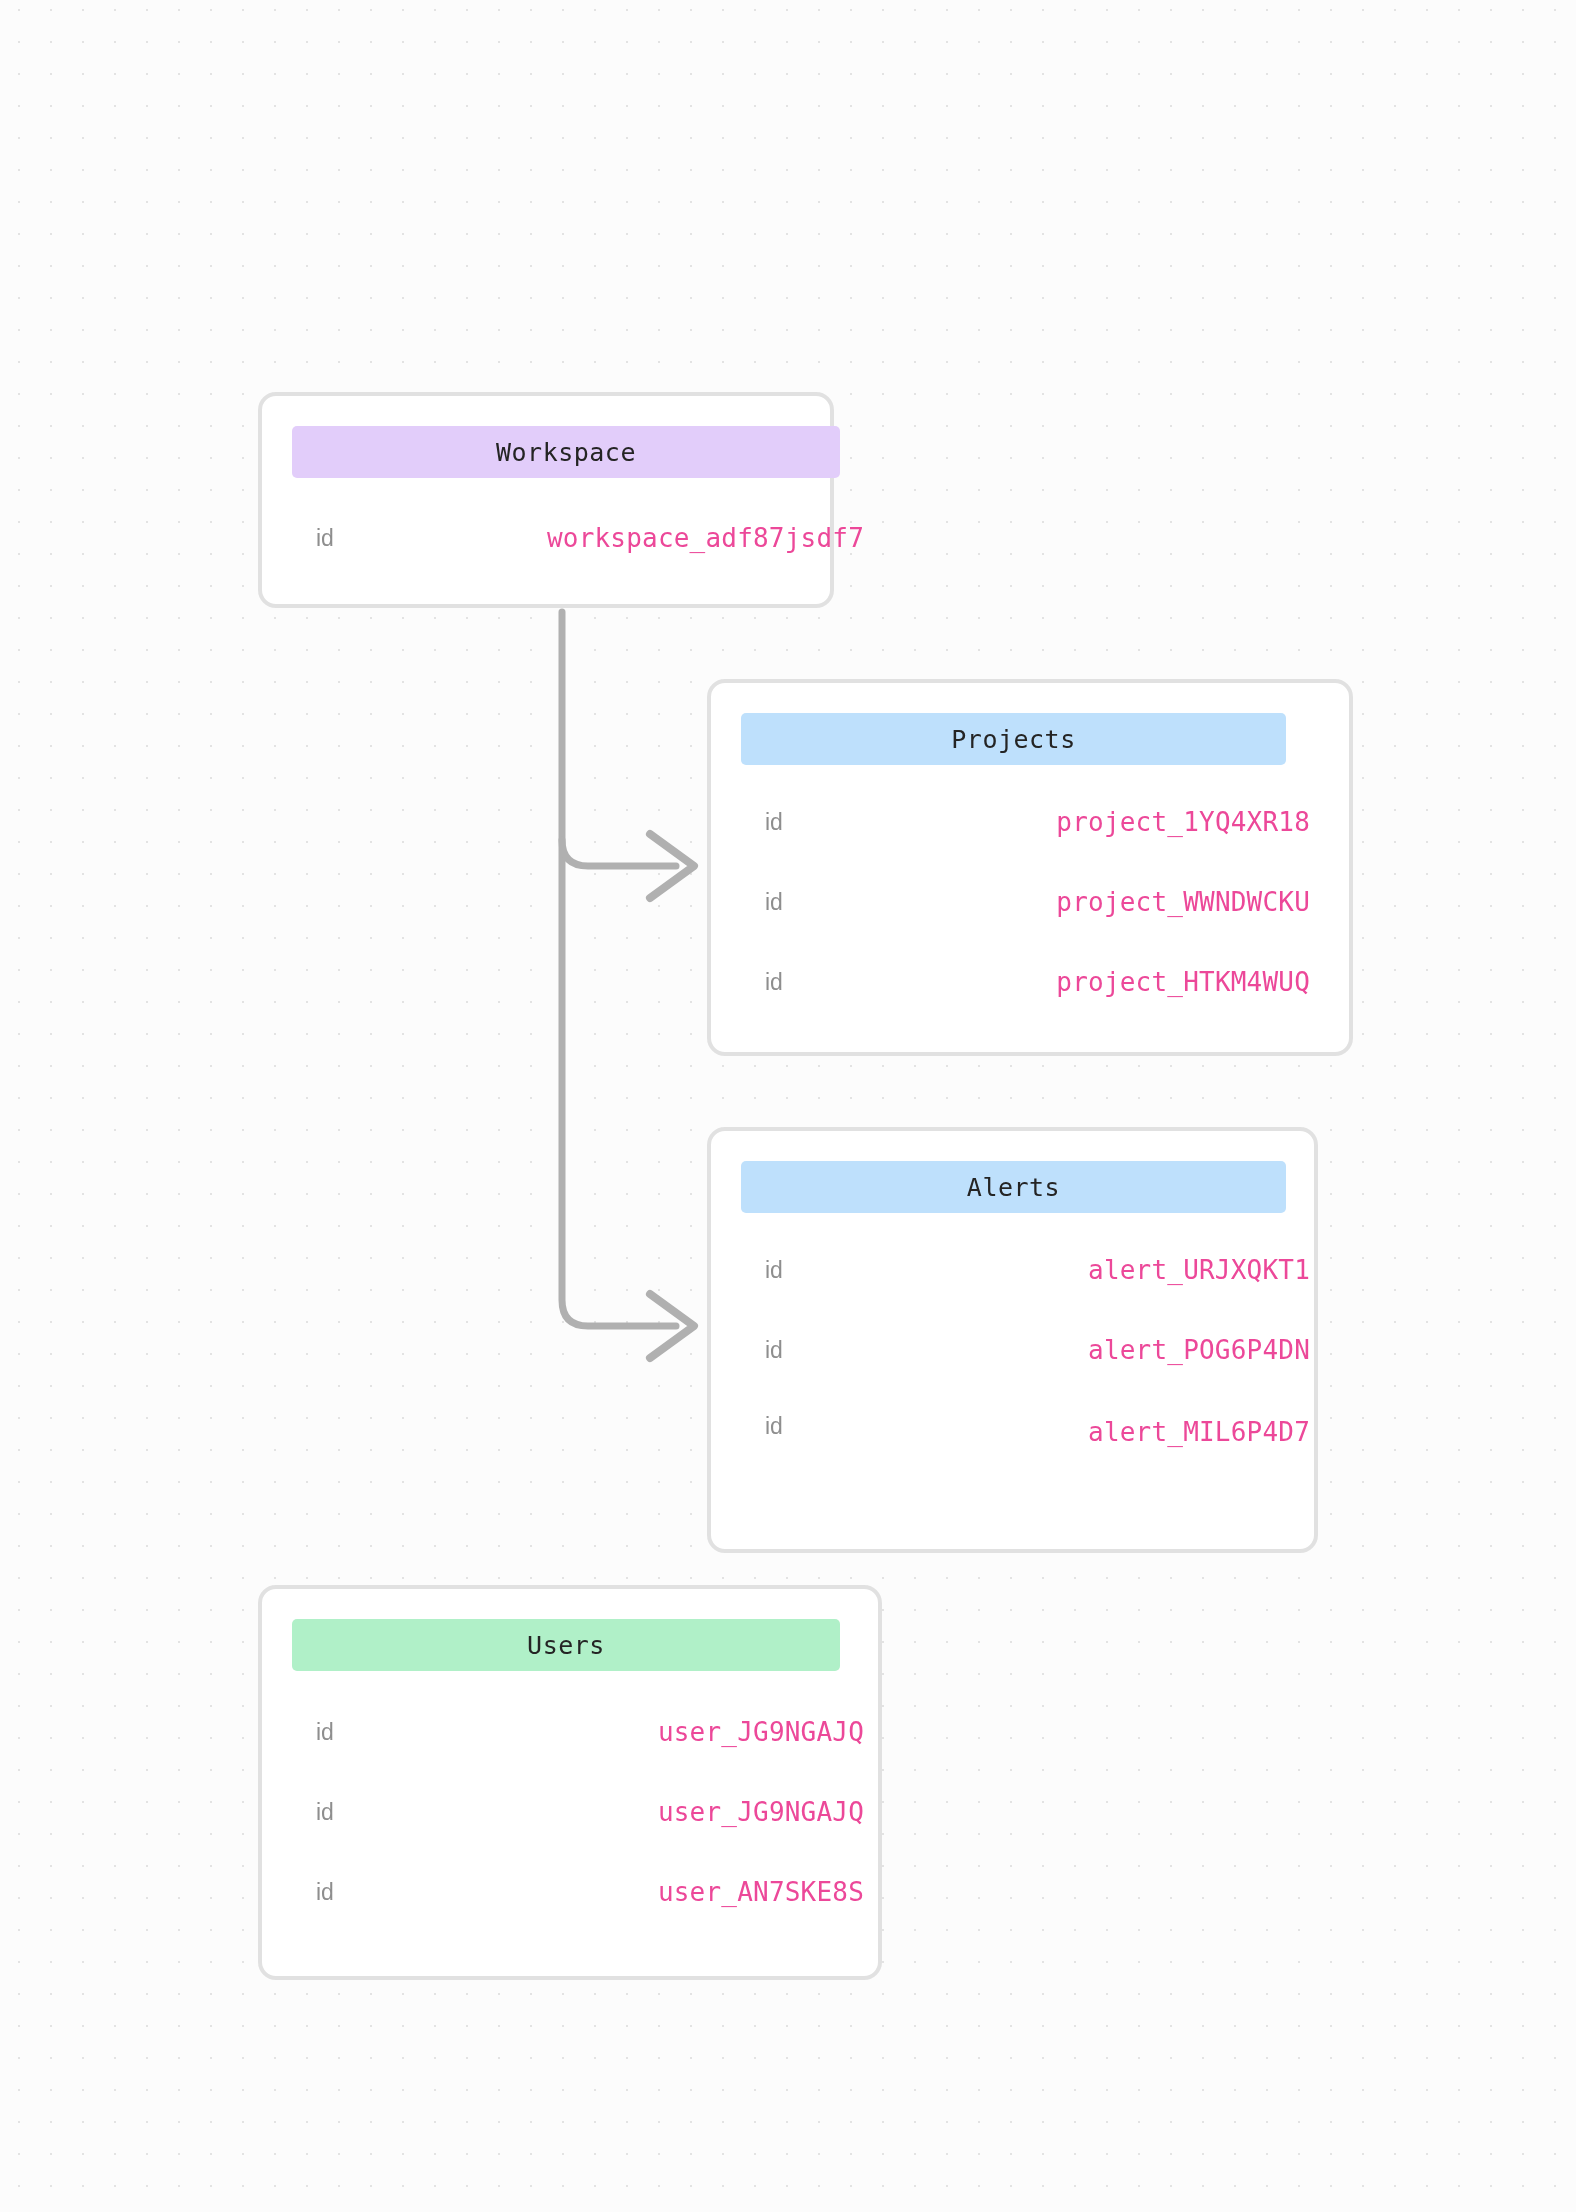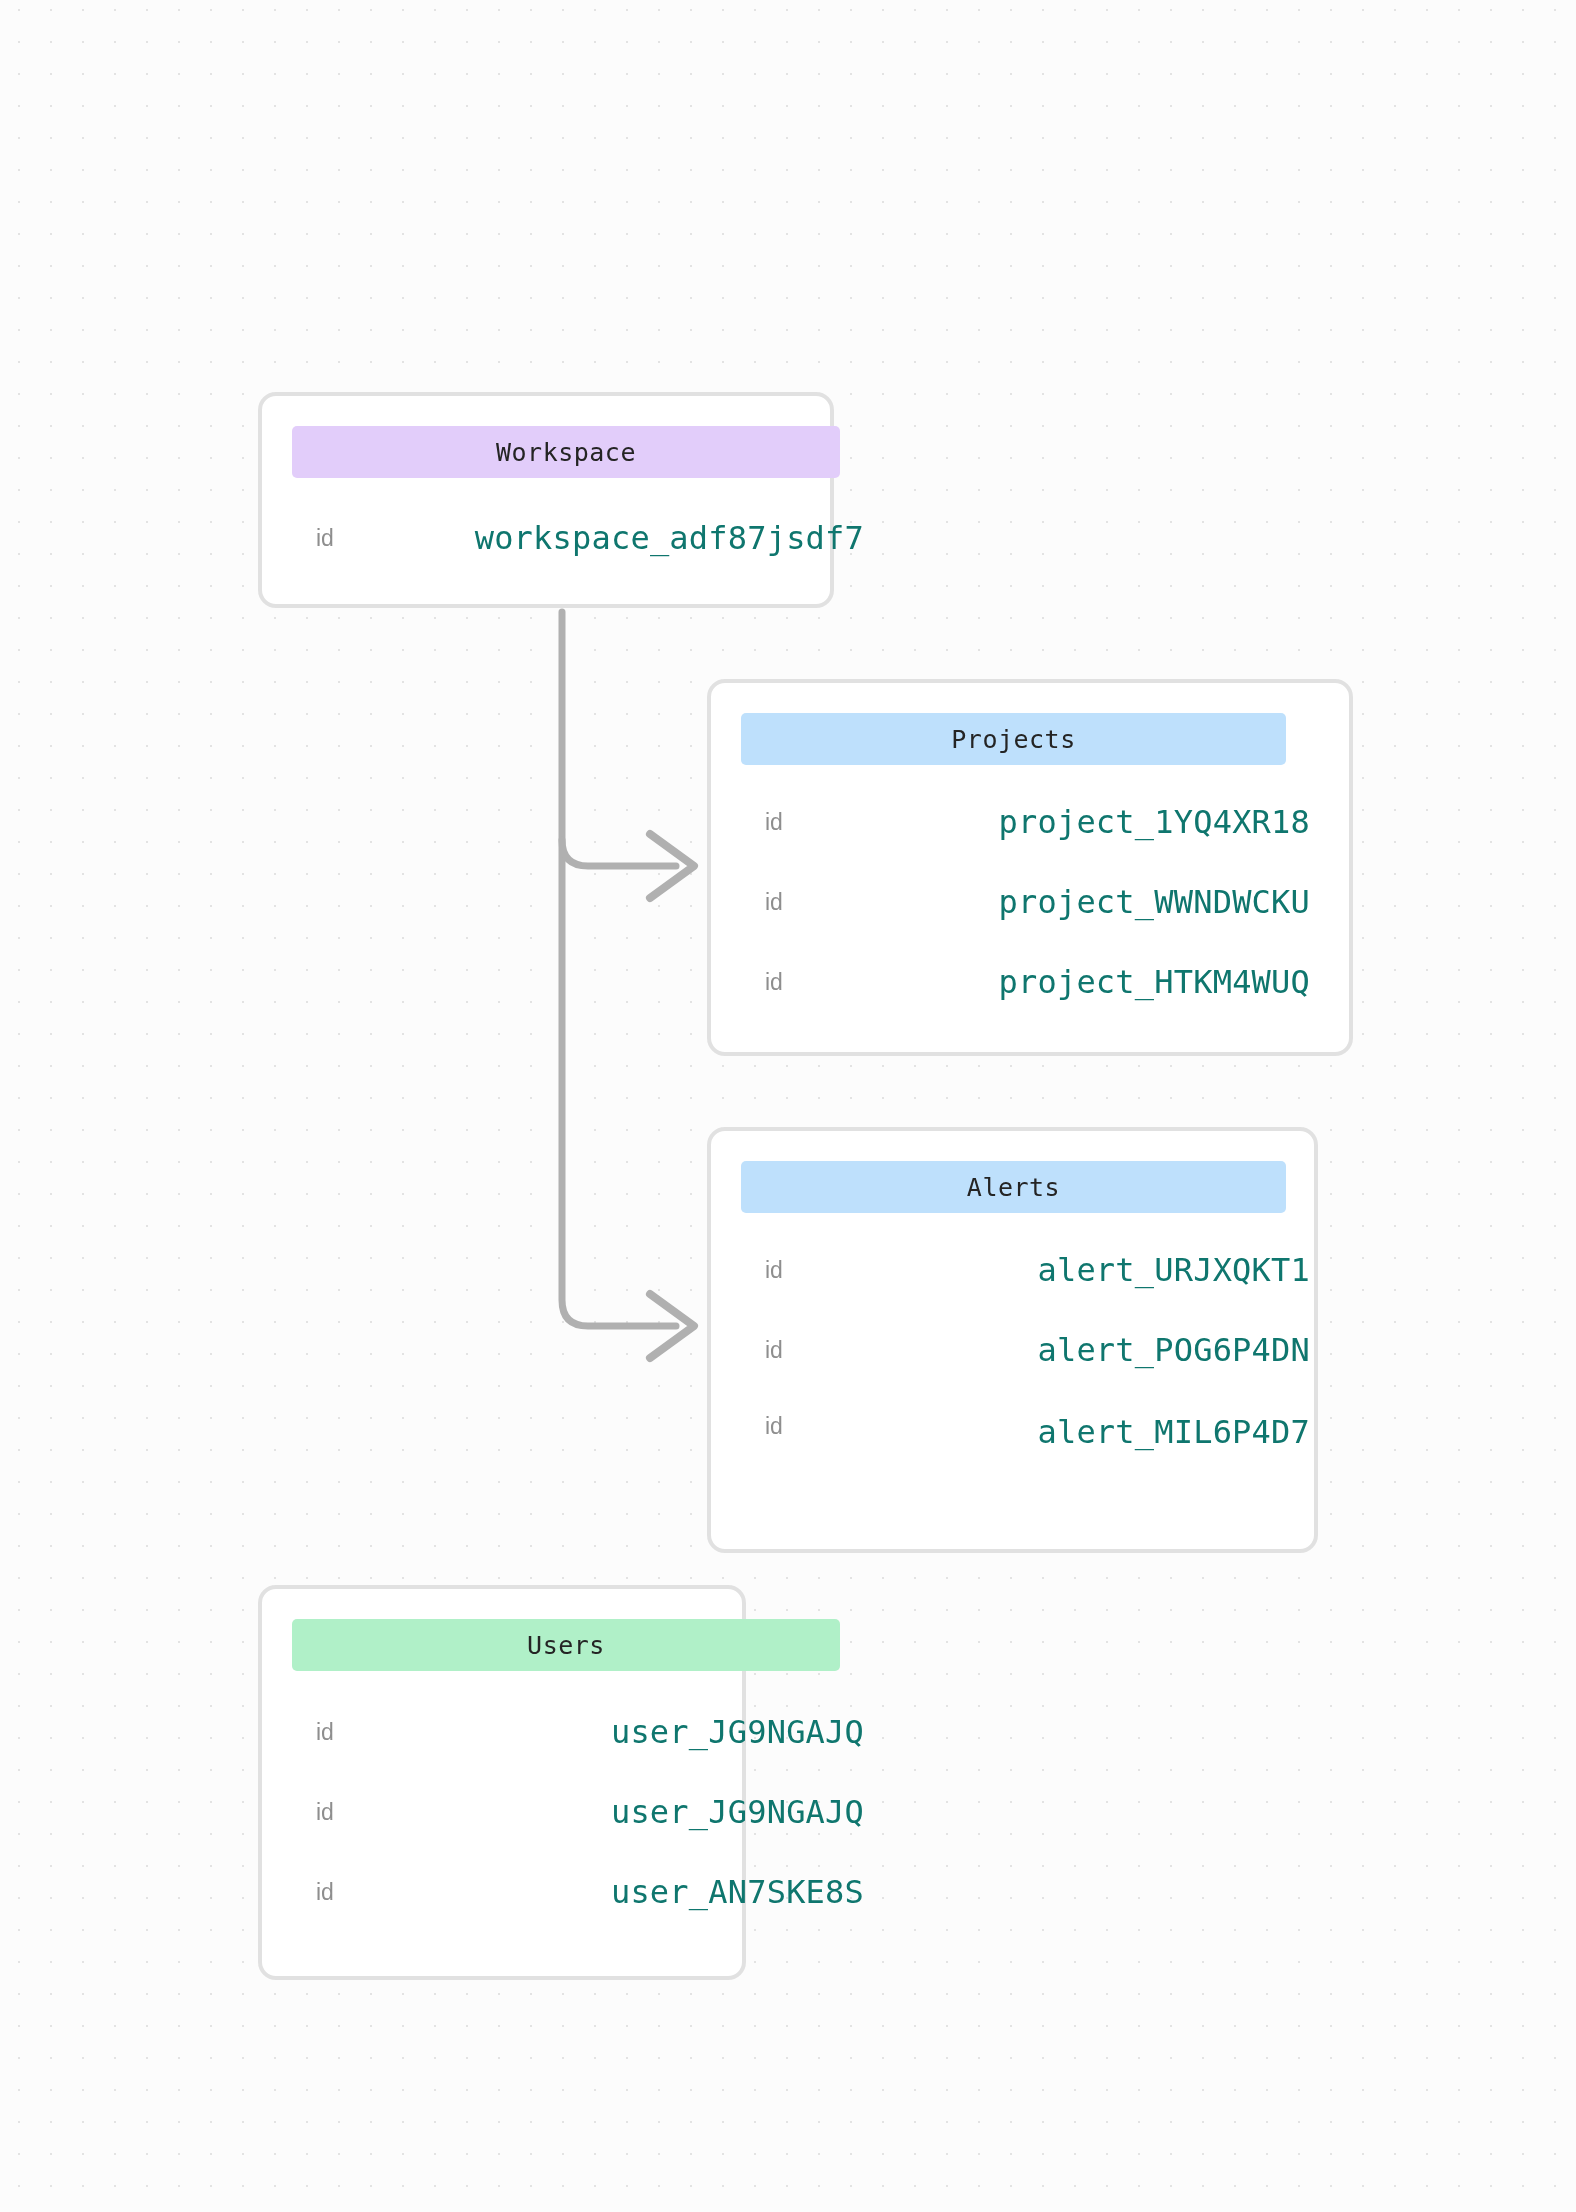--- a/index.html
+++ b/index.html
@@ -80,22 +80,22 @@
     margin-left: 24px;
   }
   .row .row-key {
     font-family: "Liberation Sans", sans-serif;
     font-size: 23px;
     color: #8e8e8e;
     line-height: 40px;
   }
   .row .row-val {
     font-family: "DejaVu Sans Mono", "Liberation Mono", monospace;
-    font-size: 32px;
-    color: #0f766e;
+    font-size: 26px;
+    color: #ec4899;
     line-height: 40px;
     letter-spacing: 0.2px;
     white-space: nowrap;
   }
   .row.row-shift .row-val { position: relative; top: 6px; text-align: center; }
 
   
   #connectors {
     position: absolute;
     left: 0; top: 0;
@@ -160,21 +160,21 @@
     <div class="row" style="left:30px; top:199px; width:545px;">
       <span class="row-key">id</span>
       <span class="row-val">alert_POG6P4DN</span>
     </div>
     <div class="row row-shift" style="left:30px; top:275px; width:545px;">
       <span class="row-key">id</span>
       <span class="row-val">alert_MIL6P4D7</span>
     </div>
   </div>
 
-  <div class="card" style="left:258px; top:1585px; width:488px; height:395px;">
+  <div class="card" style="left:258px; top:1585px; width:624px; height:395px;">
     <div class="card-banner banner-green" style="width:548px;">
       <span>Users</span>
     </div>
     <div class="row" style="left:30px; top:123px; width:548px;">
       <span class="row-key">id</span>
       <span class="row-val">user_JG9NGAJQ</span>
     </div>
     <div class="row" style="left:30px; top:203px; width:548px;">
       <span class="row-key">id</span>
       <span class="row-val">user_JG9NGAJQ</span>

